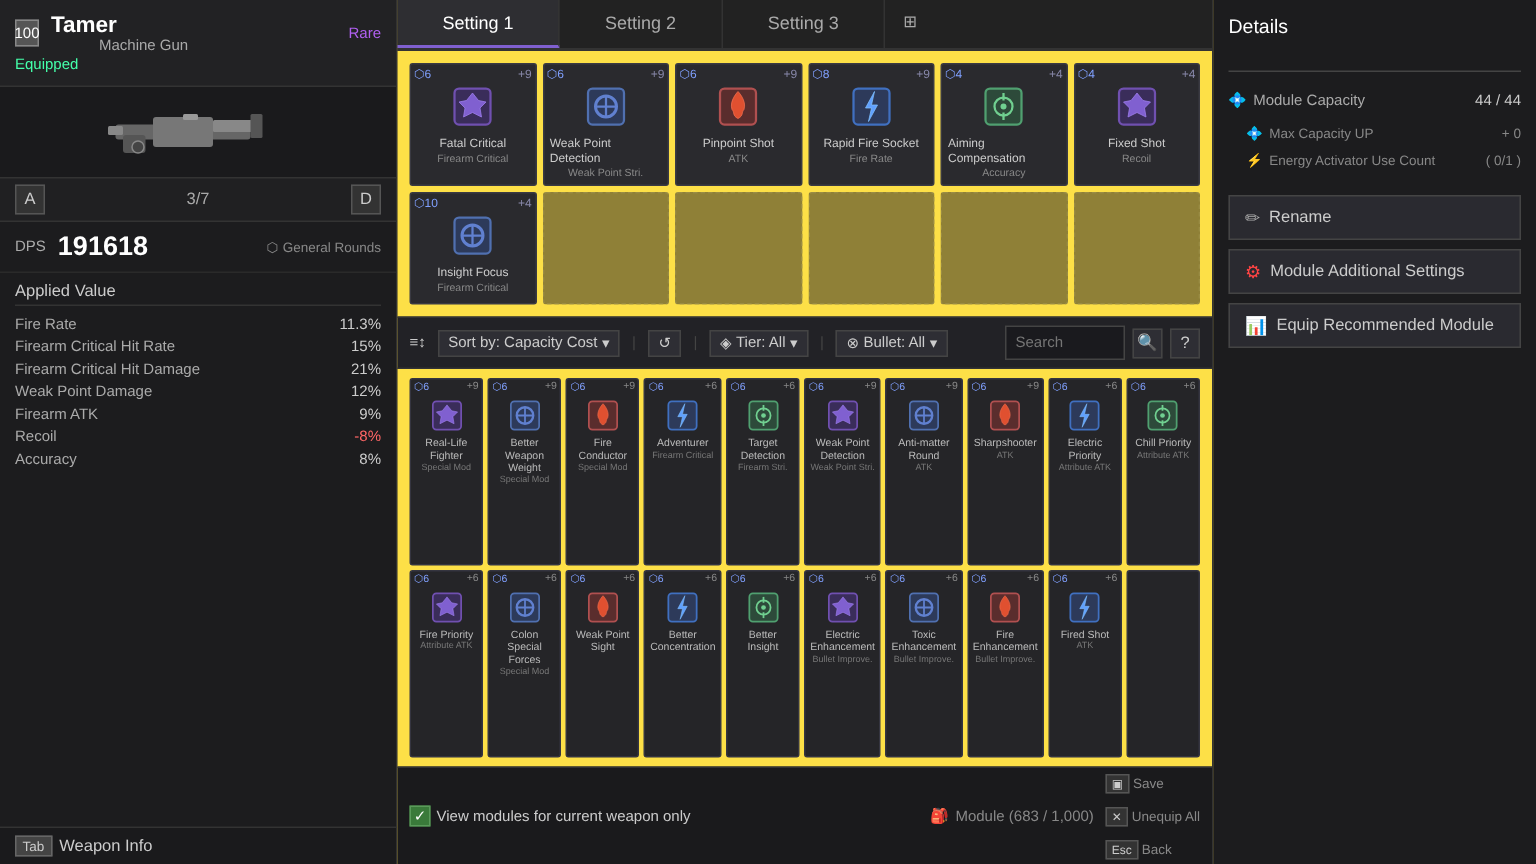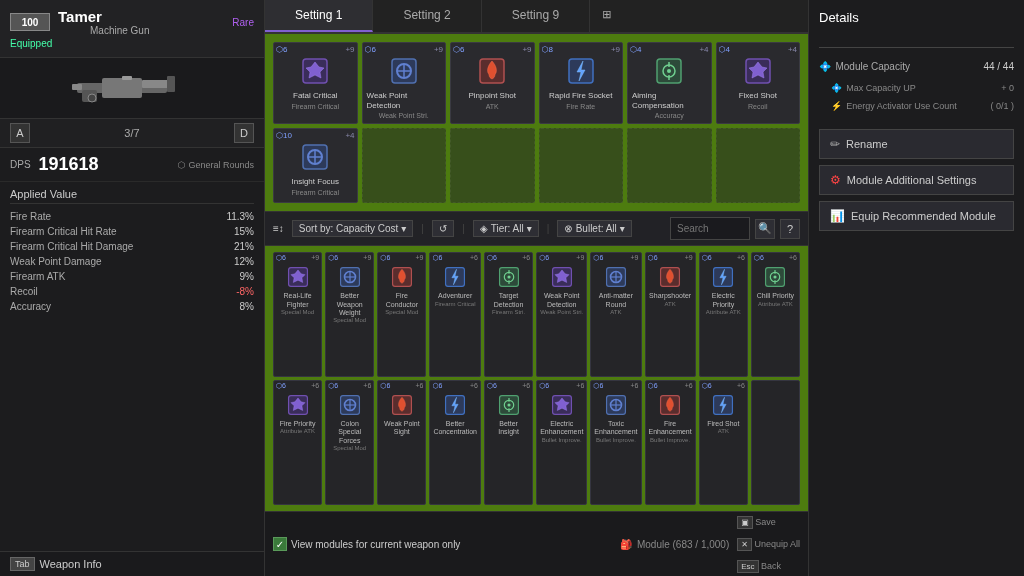--- a/index.html
+++ b/index.html
@@ -38,22 +38,22 @@
     .weapon-level-name {
       display: flex;
       align-items: center;
       gap: 8px;
     }
 
     .level-badge {
       background: #555;
       color: #fff;
       font-size: 10px;
-      font-weight: bold;
-      width: 40px;
+      font-weight: normal;
+      width: 16px;
       height: 18px;
       display: flex;
       align-items: center;
       justify-content: center;
       border: 1px solid #888;
     }
 
     .weapon-name {
       font-size: 15px;
       font-weight: bold;
@@ -198,21 +198,21 @@
       font-size: 9px;
       padding: 1px 4px;
       border: 1px solid #666;
     }
 
     
     .center-panel {
       flex: 1;
       display: flex;
       flex-direction: column;
-      background: #4d7c0f;
+      background: #fde047;
       border-right: 1px solid #333;
     }
 
     .settings-tabs {
       display: flex;
       background: #222;
       border-bottom: 2px solid #333;
       gap: 0;
     }
 
@@ -642,21 +642,21 @@
       <span class="tab-key">Tab</span>
       <span>Weapon Info</span>
     </div>
   </div>
 
   <div class="center-panel">
 
     <div class="settings-tabs">
       <div class="setting-tab active">Setting 1</div>
       <div class="setting-tab">Setting 2</div>
-      <div class="setting-tab">Setting 9</div>
+      <div class="setting-tab">Setting 3</div>
       <div class="setting-tab-grid">⊞</div>
     </div>
 
     <div class="modules-grid" id="equipped-grid">
         <div class="module-card">
       <span class="module-tier-badge">⬡6</span>
       <span class="module-cap">+9</span>
       <div class="module-icon">
             <svg width="28" height="28" viewBox="0 0 28 28">
       <rect x="2" y="2" width="24" height="24" rx="3" fill="#3a2d5a" stroke="#7050b0" stroke-width="1.5"></rect>

